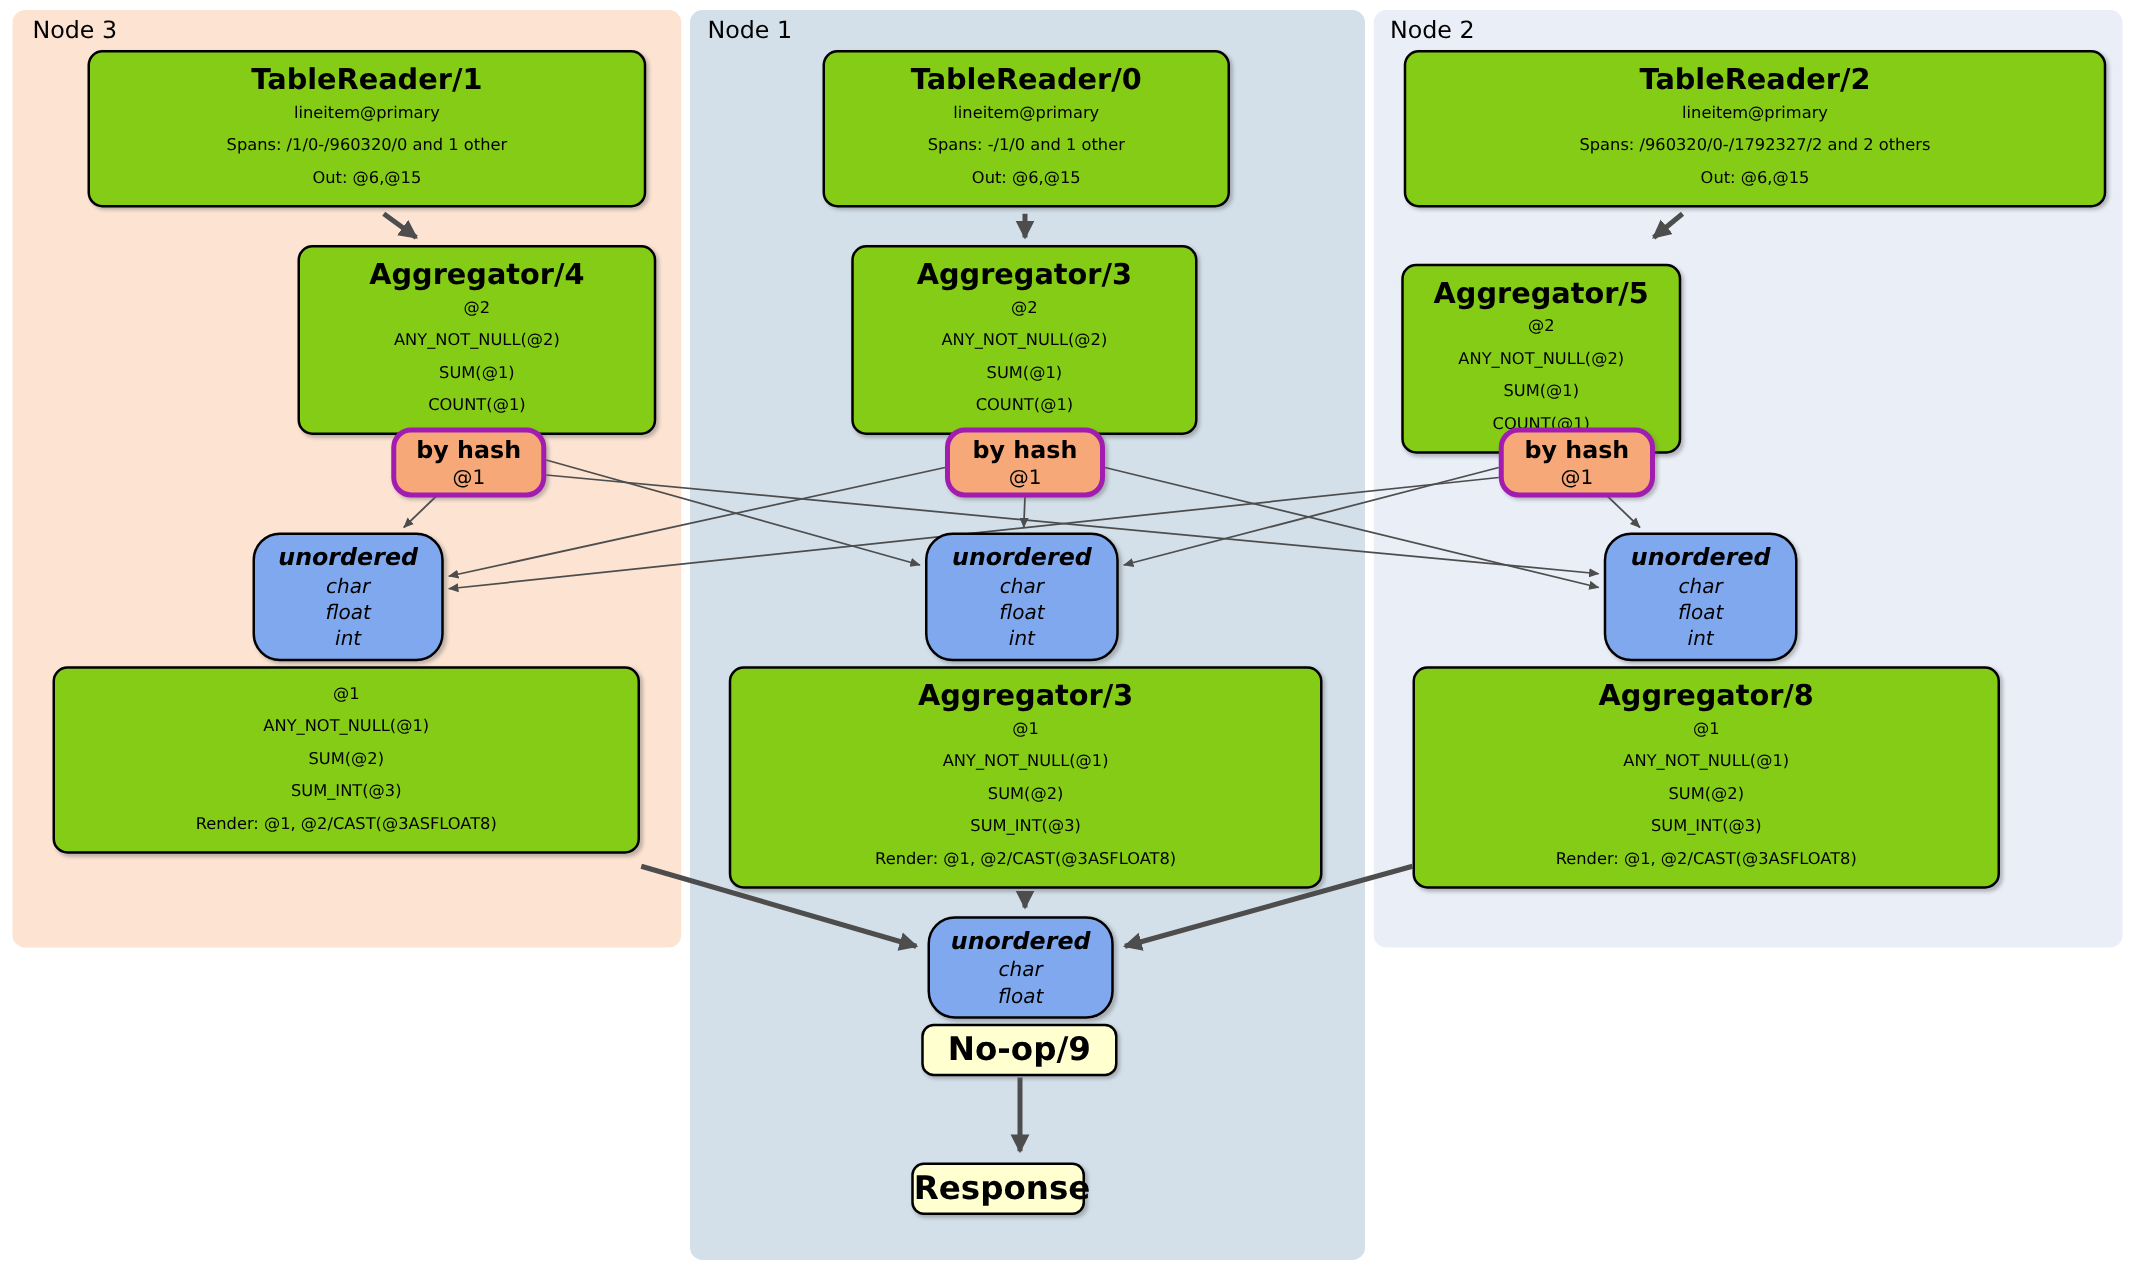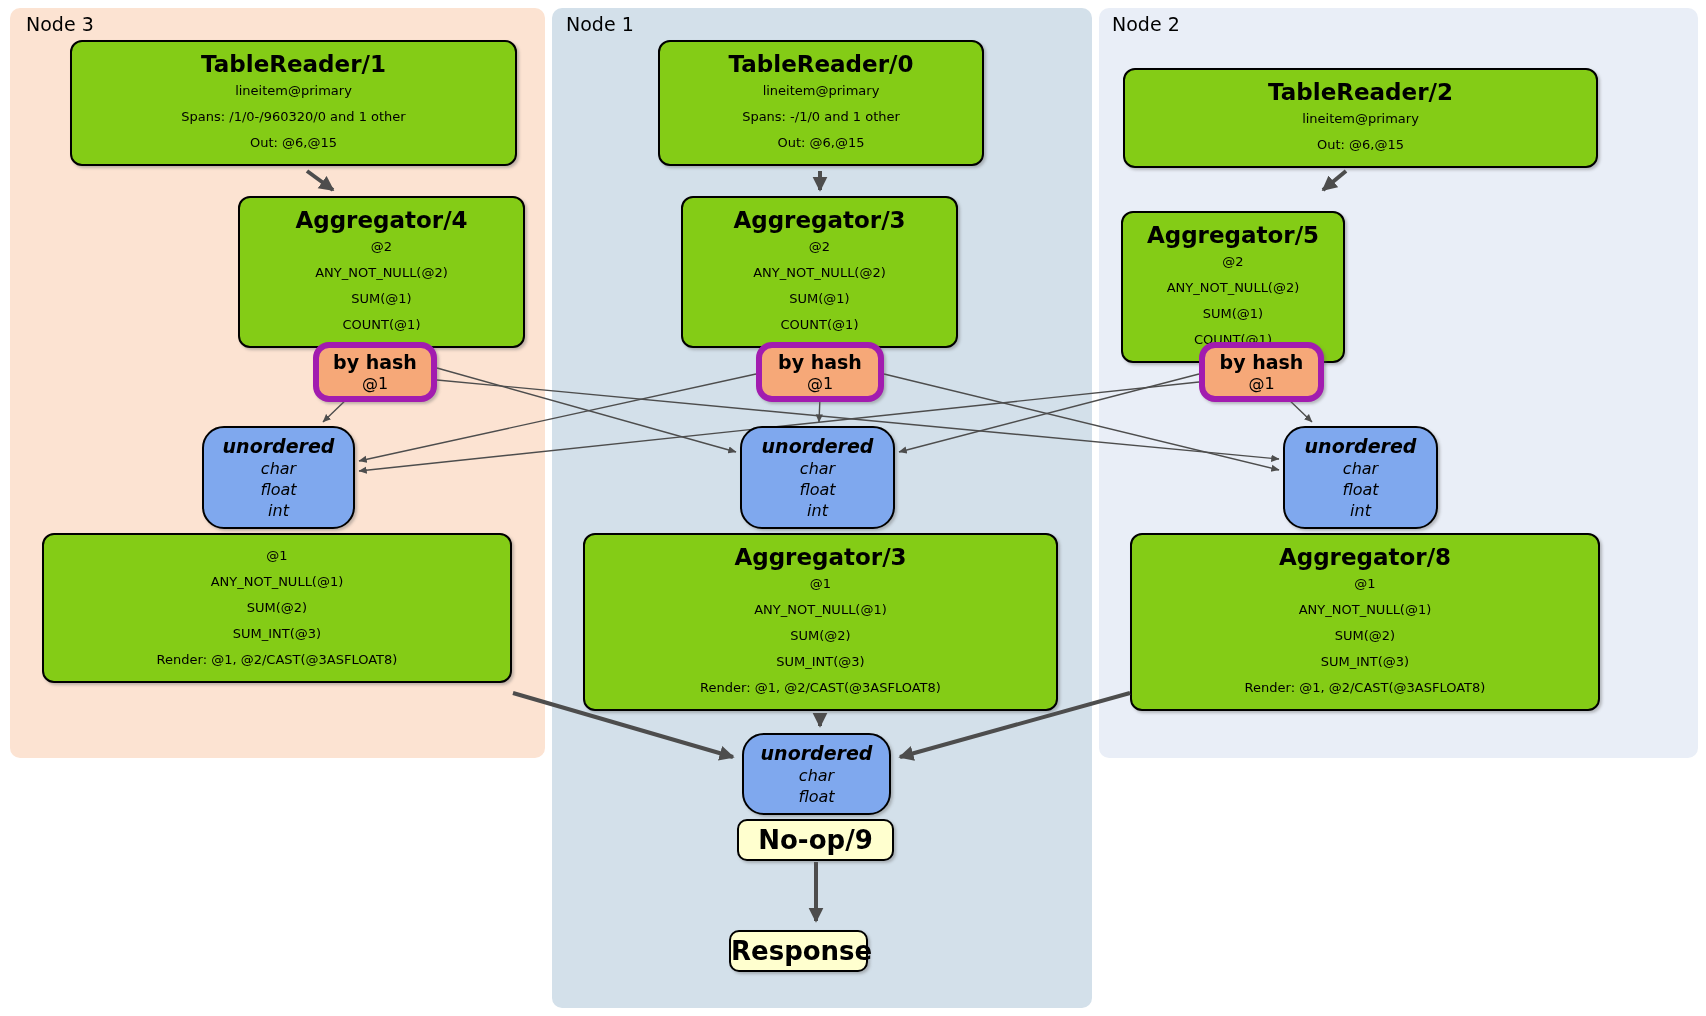--- a/index.html
+++ b/index.html
@@ -8,21 +8,21 @@
 
   .region{position:absolute;border-radius:10px;}
   .region-label{position:absolute;font-size:19px;line-height:24px;color:#000;white-space:nowrap;}
 
   .proc{position:absolute;box-sizing:border-box;background:#84cc16;border:2px solid #000;
         border-radius:12px;text-align:center;padding:8px 4px;z-index:1;
         box-shadow:2px 2px 3px rgba(100,100,100,.4);}
   .proc .title{font-weight:bold;font-size:23px;line-height:28px;white-space:nowrap;}
   .proc .line{font-size:13px;line-height:26px;white-space:nowrap;}
 
-  .router{position:absolute;box-sizing:border-box;background:#f6a878;border:6px solid #a21caf;
+  .router{position:absolute;box-sizing:border-box;background:#f6a878;border:4px solid #a21caf;
           border-radius:16px;text-align:center;padding:2px 0;z-index:3;
           box-shadow:2px 2px 3px rgba(100,100,100,.4);}
   .router .title{font-weight:bold;font-size:19px;line-height:24px;}
   .router .sub{font-size:16px;line-height:20px;}
 
   .sync{position:absolute;box-sizing:border-box;background:#7fa8ee;border:2px solid #000;
         border-radius:22px;text-align:center;padding:6px 0;z-index:3;
         box-shadow:2px 2px 3px rgba(100,100,100,.4);font-style:italic;}
   .sync .title{font-weight:bold;font-size:19px;line-height:24px;}
   .sync .t{font-size:16px;line-height:21px;}
@@ -158,23 +158,24 @@
   </div>
 
   <div class="mini" style="left:737px;top:819px;width:157px;">
     <div class="title">No-op/9</div>
   </div>
 
   <div class="mini" style="left:729px;top:930px;width:139px;">
     <div class="title">Response</div>
   </div>
 
-  <div class="proc" style="left:1123px;top:40px;width:475px;margin-top:28px;">
+  <div class="proc" style="left:1123px;top:40px;width:562px;">
     <div class="title">TableReader/2</div>
     <div class="line">lineitem@primary</div>
+    <div class="line">Spans: /960320/0-/1792327/2 and 2 others</div>
     <div class="line">Out: @6,@15</div>
   </div>
 
   <div class="proc" style="left:1121px;top:211px;width:224px;">
     <div class="title">Aggregator/5</div>
     <div class="line">@2</div>
     <div class="line">ANY_NOT_NULL(@2)</div>
     <div class="line">SUM(@1)</div>
     <div class="line">COUNT(@1)</div>
   </div>

